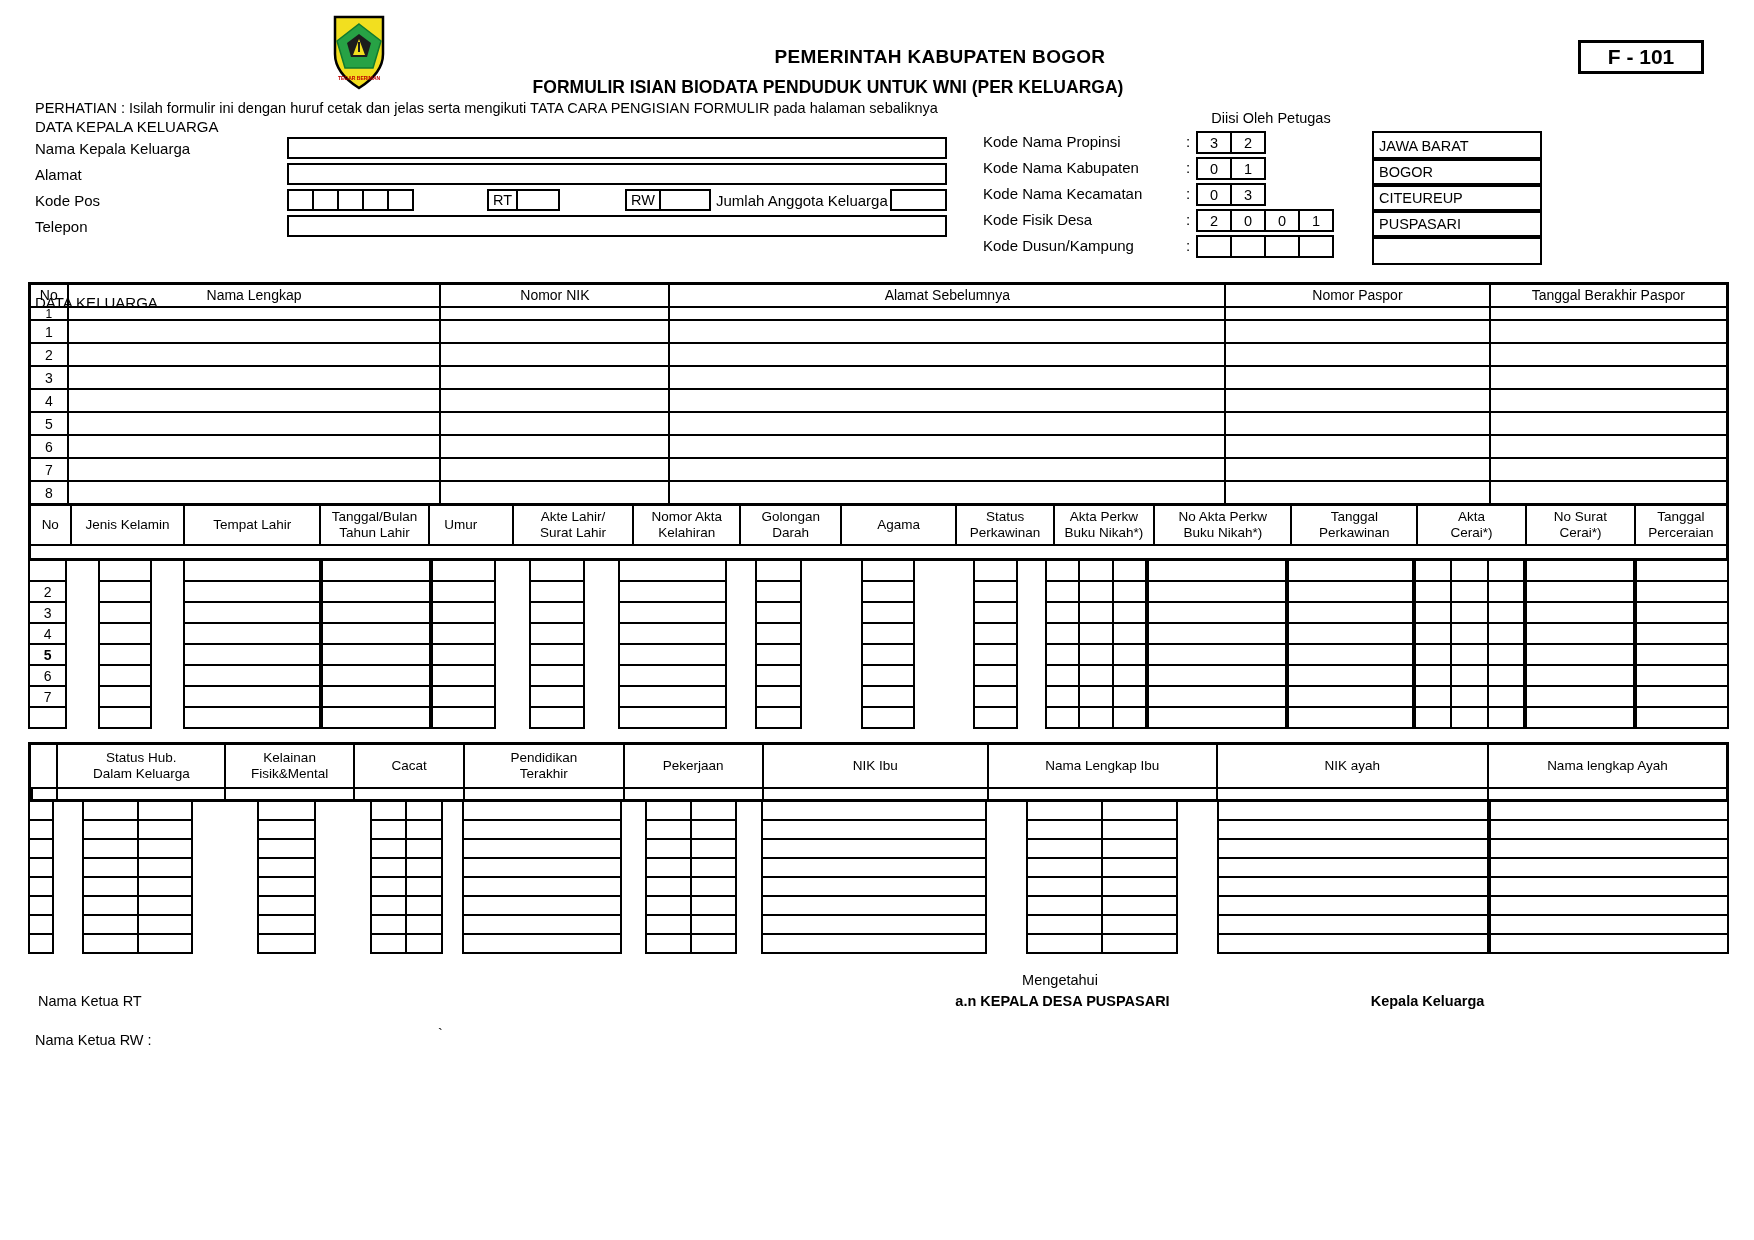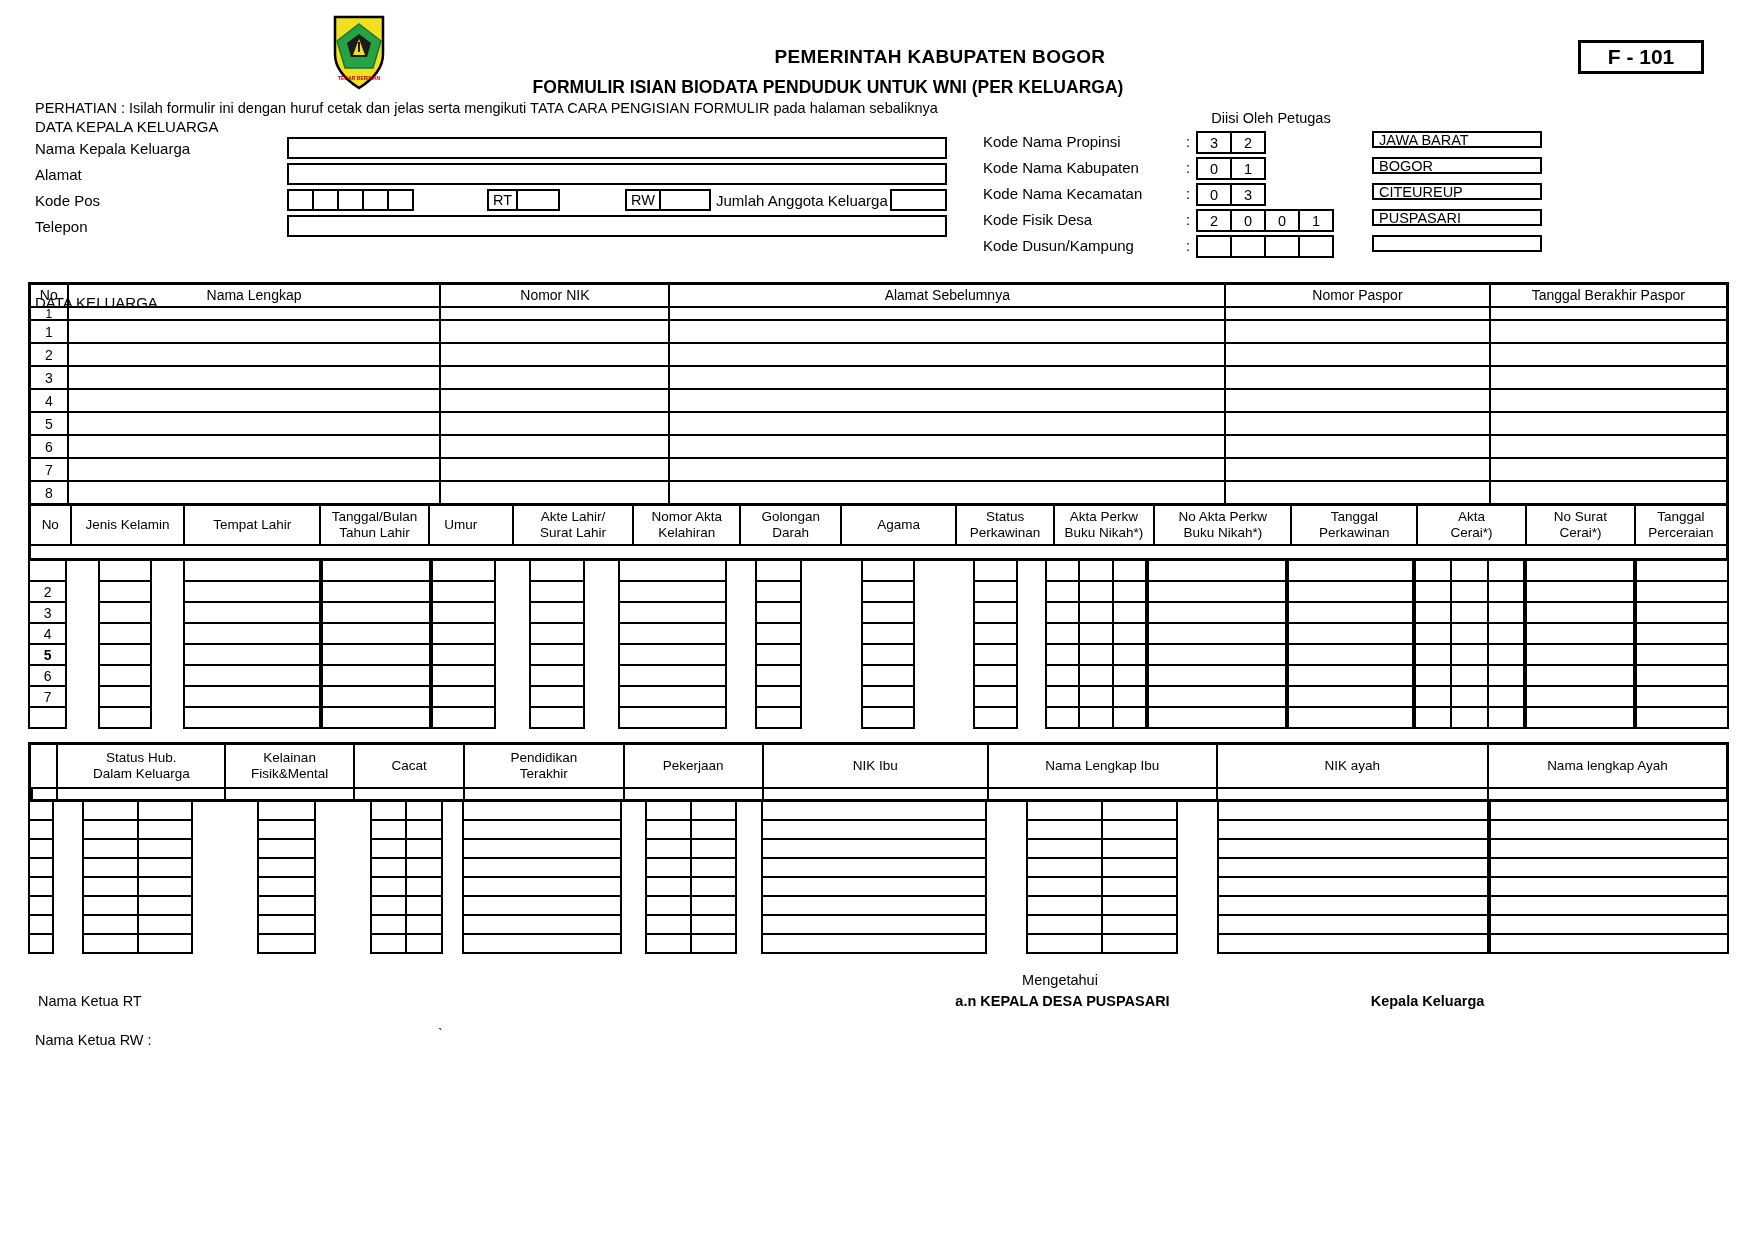--- a/index.html
+++ b/index.html
@@ -28,21 +28,21 @@
   .rtgrp .lab { border:2px solid #000; padding:0 4px; font-size:14.5px; display:flex; align-items:center; }
   .rtgrp .inp { border:2px solid #000; border-left:none; }
 
   .ocrow { position:absolute; left:0; height:24px; width:760px; }
   .ocrow .oclabel { position:absolute; left:0; top:2px; font-size:15px; }
   .ocrow .occolon { position:absolute; left:203px; top:2px; font-size:15px; }
   .ocrow .occells { position:absolute; left:213px; top:0; display:flex; }
   .ocrow .occells > div { width:36px; height:23px; border:2px solid #000; margin-left:-2px;
                           display:flex; align-items:center; justify-content:center; font-size:14.5px; }
   .ocrow .occells > div:first-child { margin-left:0; }
-  .ocrow .ocname { position:absolute; left:389px; top:0; width:170px; height:17px; border:2px solid #000;
+  .ocrow .ocname { position:absolute; left:389px; top:0; width:170px; height:30px; border:2px solid #000;
                    font-size:14.5px; display:flex; align-items:center; padding-left:5px; }
 
   .tbl { position:absolute; left:28px; width:1701px; }
   .thead { border:3px solid #000; }
   .trow { display:flex; }
   .hcell { border-left:2px solid #000; display:flex; align-items:center; justify-content:center;
            text-align:center; font-size:13.5px; line-height:1.18; white-space:pre-line; }
   .trow .hcell:first-child { border-left:none; }
   .h1 { height:21px; font-size:14px; }
   .h2 { height:38px; }

